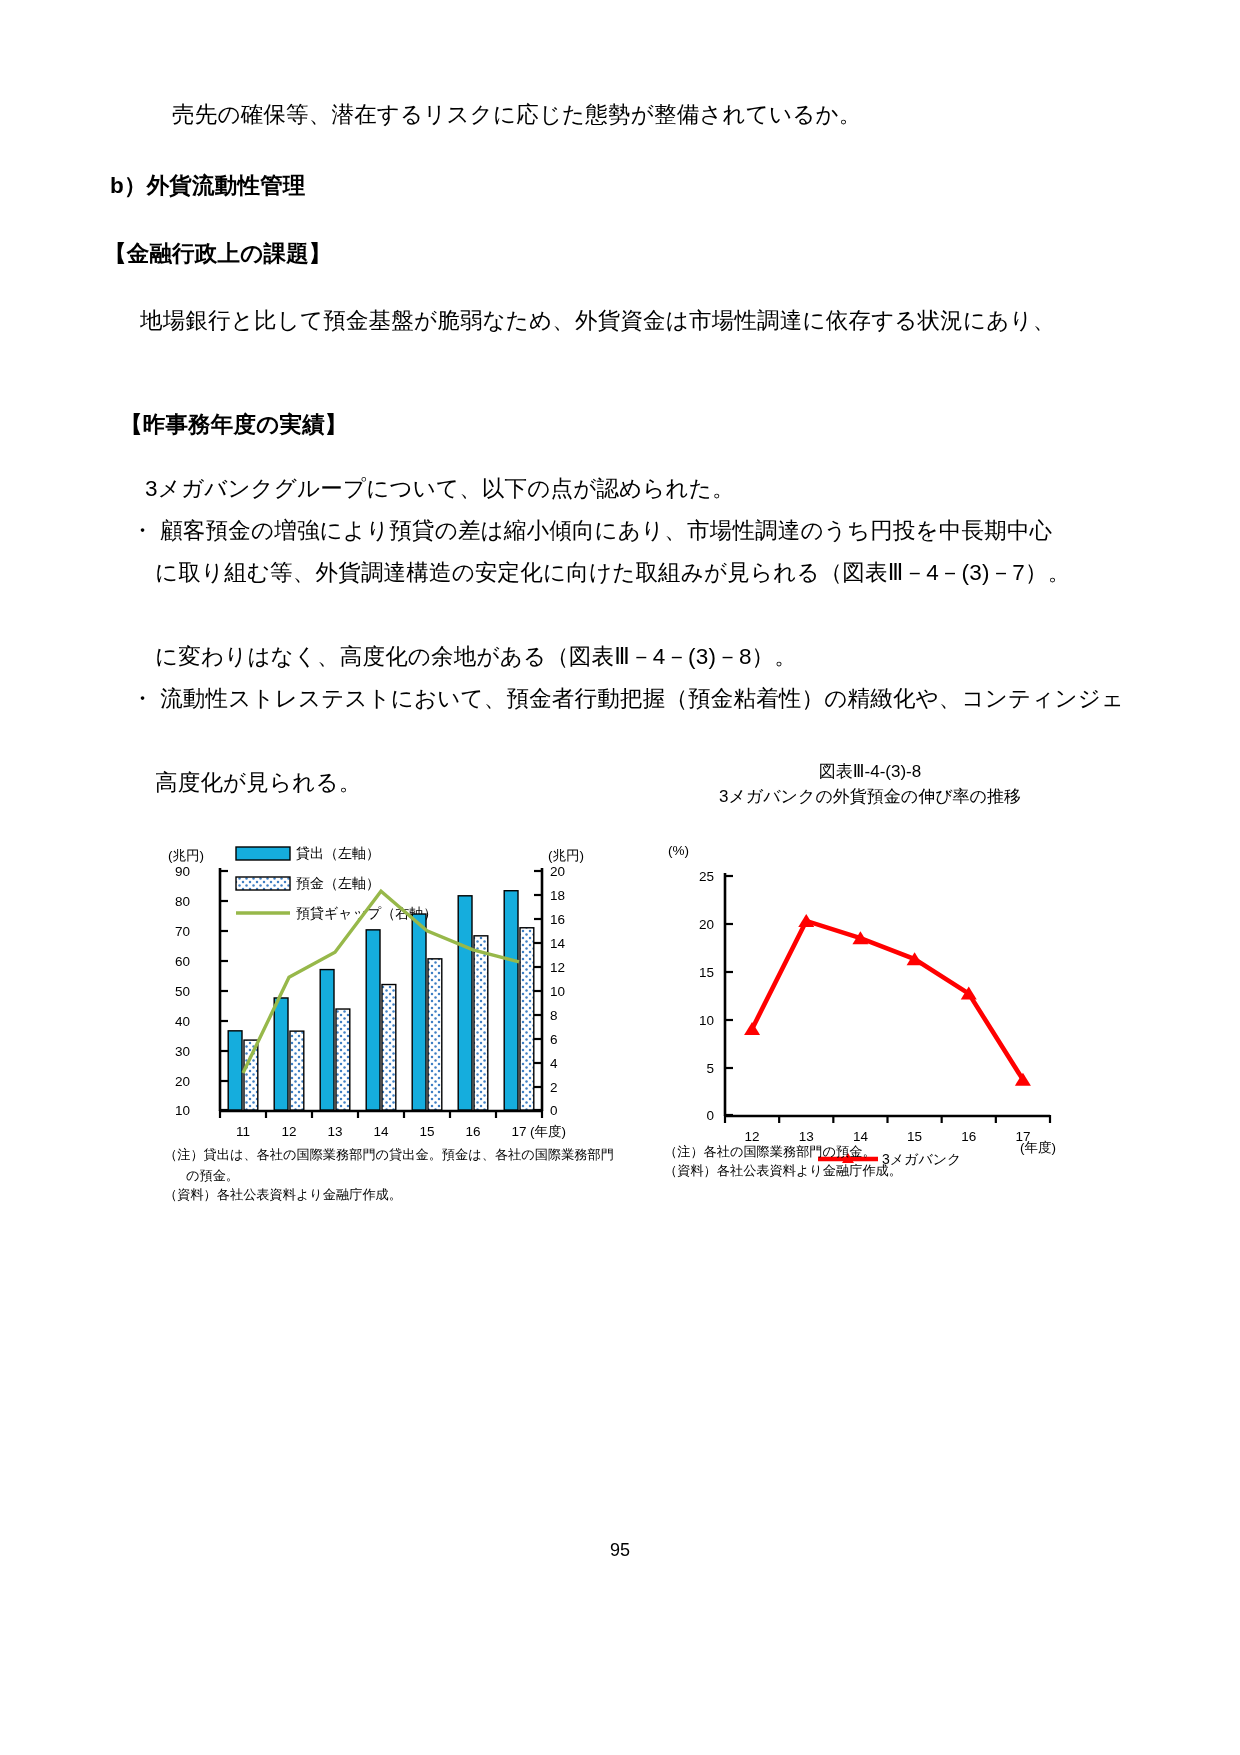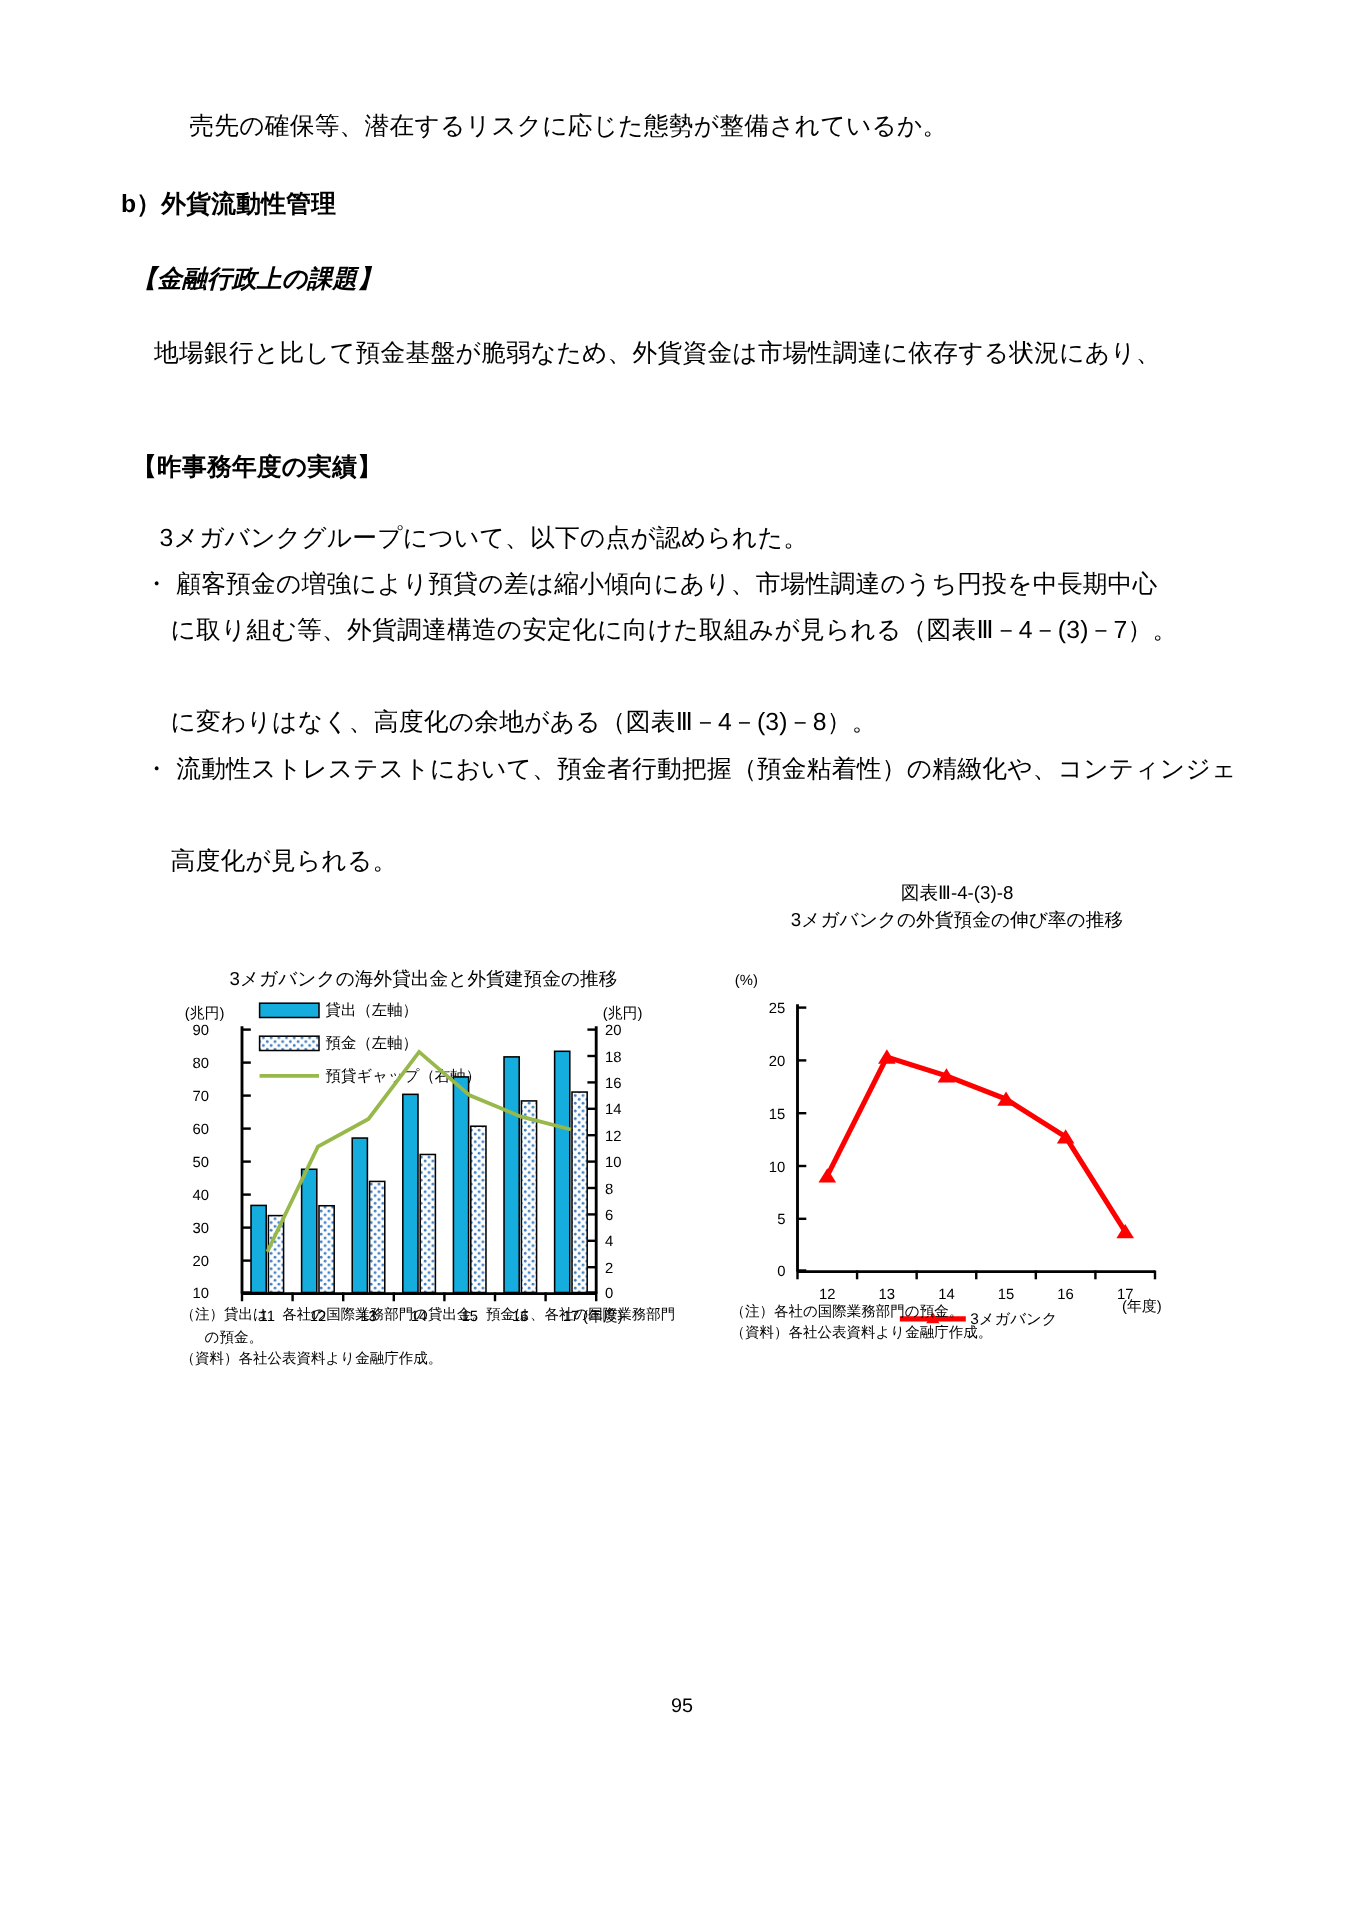--- a/index.html
+++ b/index.html
@@ -11,21 +11,21 @@
     position:relative;
     overflow:hidden;
   }
   .page { position:relative; width:1240px; height:1432px; }
 
   
   .txt { position:absolute; font-size:22.5px; line-height:1.0; letter-spacing:0.2px; white-space:nowrap; }
   .bold { font-weight:700; }
 
   
-  .chart-box { position:absolute;margin-top:40px; }
+  .chart-box { position:absolute; }
   .chart-title { text-align:center; font-size:17px; line-height:1.45; white-space:nowrap; }
   .note { position:absolute; font-size:13.2px; line-height:1.42; white-space:nowrap; }
 
   svg { display:block; }
   .axis-line { stroke:#000; stroke-width:2.6; fill:none; }
   .tick { stroke:#000; stroke-width:2.2; }
   .tlabel { font-family:"Liberation Sans",sans-serif; font-size:13.5px; fill:#000; }
   .unitlabel { font-family:"Liberation Sans",sans-serif; font-size:13.5px; fill:#000; }
   .leg-text { font-family:"Liberation Sans",sans-serif; font-size:14px; fill:#000; }
   .bar-loan { fill:#15ADDD; stroke:#000; stroke-width:1.4; }
@@ -36,32 +36,31 @@
 
   .pagenum { position:absolute; width:100%; text-align:center; font-size:18px; }
 </style>
 </head>
 <body>
 
 <div class="page">
 
   <div class="txt" style="left:172px; top:104px;">売先の確保等、潜在するリスクに応じた態勢が整備されているか。</div>
   <div class="txt bold" style="left:110px; top:175px;">b）外貨流動性管理</div>
-  <div class="txt bold" style="left:120px; top:243px;font-style:italic;">【金融行政上の課題】</div>
+  <div class="txt bold" style="left:104px; top:243px;">【金融行政上の課題】</div>
   <div class="txt" style="left:140px; top:310px;">地場銀行と比して預金基盤が脆弱なため、外貨資金は市場性調達に依存する状況にあり、</div>
   <div class="txt bold" style="left:120px; top:414px;">【昨事務年度の実績】</div>
   <div class="txt" style="left:145px; top:478px;">3メガバンクグループについて、以下の点が認められた。</div>
   <div class="txt" style="left:131px; top:520px;">・ 顧客預金の増強により預貸の差は縮小傾向にあり、市場性調達のうち円投を中長期中心</div>
   <div class="txt" style="left:155px; top:562px;">に取り組む等、外貨調達構造の安定化に向けた取組みが見られる（図表Ⅲ－4－(3)－7）。</div>
   <div class="txt" style="left:155px; top:646px;">に変わりはなく、高度化の余地がある（図表Ⅲ－4－(3)－8）。</div>
   <div class="txt" style="left:131px; top:688px;">・ 流動性ストレステストにおいて、預金者行動把握（預金粘着性）の精緻化や、コンティンジェ</div>
   <div class="txt" style="left:155px; top:772px;">高度化が見られる。</div>
 
   <div class="chart-box" style="left:150px; top:838px; width:470px;">
-    <div class="chart-title">3メガバンクの海外貸出金と外貨建預金の推移</div>
 
     <svg width="470" height="330" viewBox="0 0 470 330">
       <defs>
         <pattern id="dotpat" width="7" height="7" patternUnits="userSpaceOnUse">
           <rect width="7" height="7" fill="#ffffff"></rect>
           <circle cx="2" cy="2" r="1.25" fill="#3f7fc4"></circle>
           <circle cx="5.5" cy="5.5" r="1.25" fill="#3f7fc4"></circle>
         </pattern>
       </defs>
 

